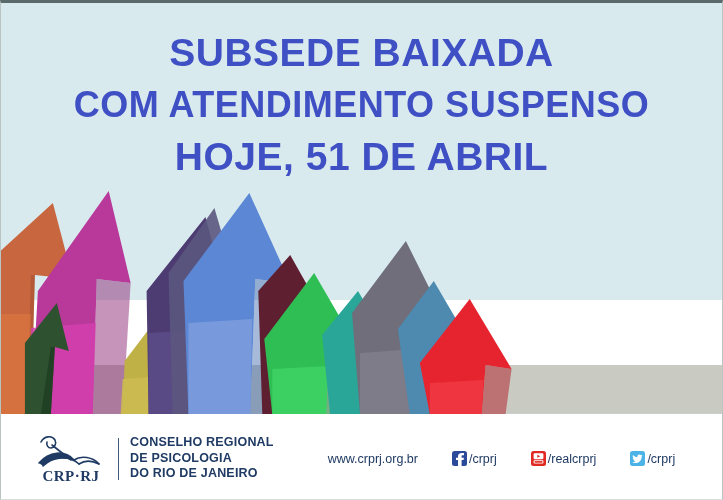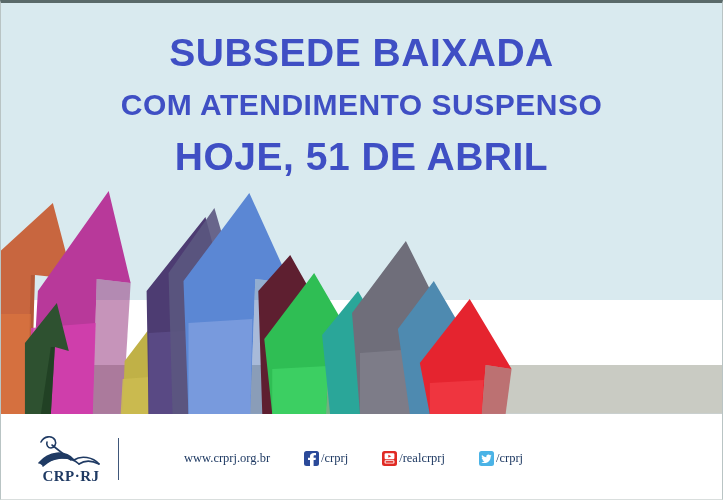--- a/index.html
+++ b/index.html
@@ -50,21 +50,21 @@
   }
   .headline .line {
     color: #3f4fc4;
     font-family: "Liberation Sans", sans-serif;
     font-weight: bold;
     font-size: 39px;
     line-height: 52px;
     letter-spacing: 0.5px;
     white-space: nowrap;
   }
-  .headline .line.l2 { font-size: 30px; }
+  .headline .line.l2 { font-size: 36px; }
   
   .artwork {
     position: absolute;
     left: 0;
     top: 180px;
     width: 100%;
     height: 231px;
     z-index: 20;
   }
   .artwork svg { display: block; width: 100%; height: 100%; }
@@ -114,21 +114,21 @@
     gap: 34px;
   }
   .link-item {
     display: flex;
     align-items: center;
     color: #1f3a63;
     font-family: "Liberation Sans", sans-serif;
     font-size: 12.5px;
     white-space: nowrap;
   }
-  .link-item .handle { margin-left: 2px; font-family: Liberation Serif, serif; }
+  .link-item .handle { margin-left: 2px; }
   .sicon {
     width: 15px;
     height: 15px;
     border-radius: 2.5px;
     display: inline-flex;
     align-items: center;
     justify-content: center;
     flex: none;
   }
   .sicon.fb { background: #2b4a99; }
@@ -250,20 +250,25 @@
             <path d="M4,30 C14,18 30,17 39,27 C30,24 16,25 8,33 Z" fill="#1f3a63" stroke="none"></path>
             <path d="M4,30 C14,18 30,17 39,27"></path>
             <path d="M8,33 C18,23 34,22 44,31"></path>
             <path d="M39,27 C46,22 58,24 64,31"></path>
             <path d="M44,31 C50,27 58,28 64,31"></path>
           </g>
           <text x="36" y="48" text-anchor="middle" font-family="'Liberation Serif', serif" font-size="15" letter-spacing="0.5" fill="#1f3a63">CRP·RJ</text>
         </svg>
       </div>
       <div class="logo-divider"></div>
+      <div class="logo-text">
+        <div>CONSELHO REGIONAL</div>
+        <div>DE PSICOLOGIA</div>
+        <div>DO RIO DE JANEIRO</div>
+      </div>
     </div>
 
     <div class="links">
 
       <div class="link-item">
         <span class="handle">www.crprj.org.br</span>
       </div>
 
       <div class="link-item">
         <span class="sicon fb">

